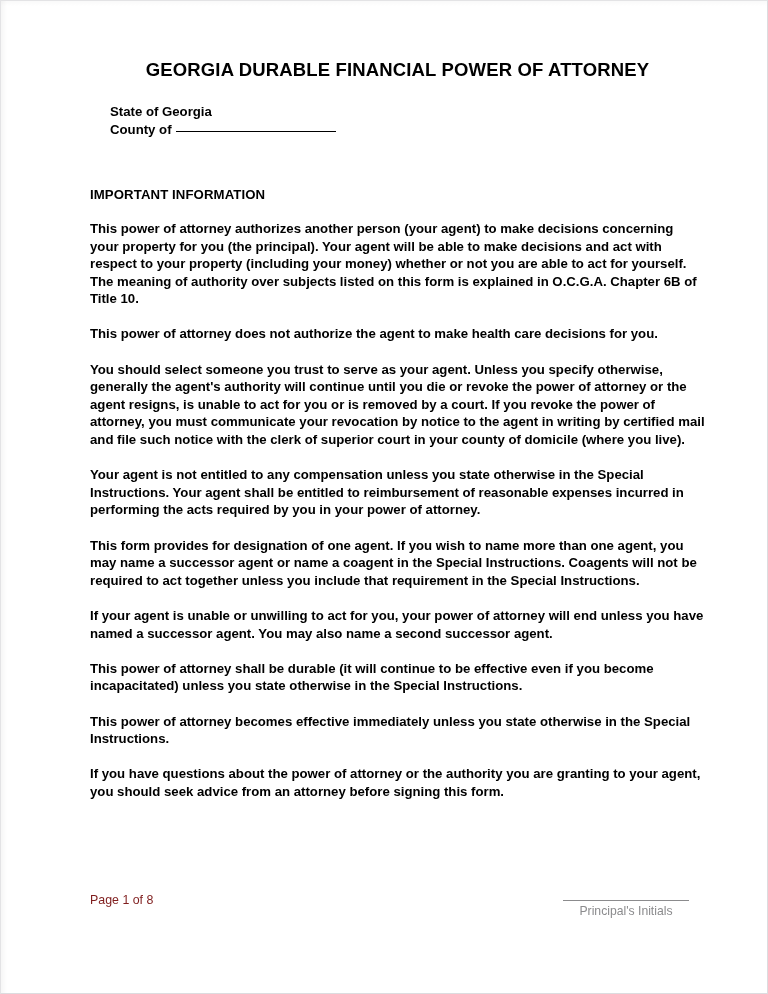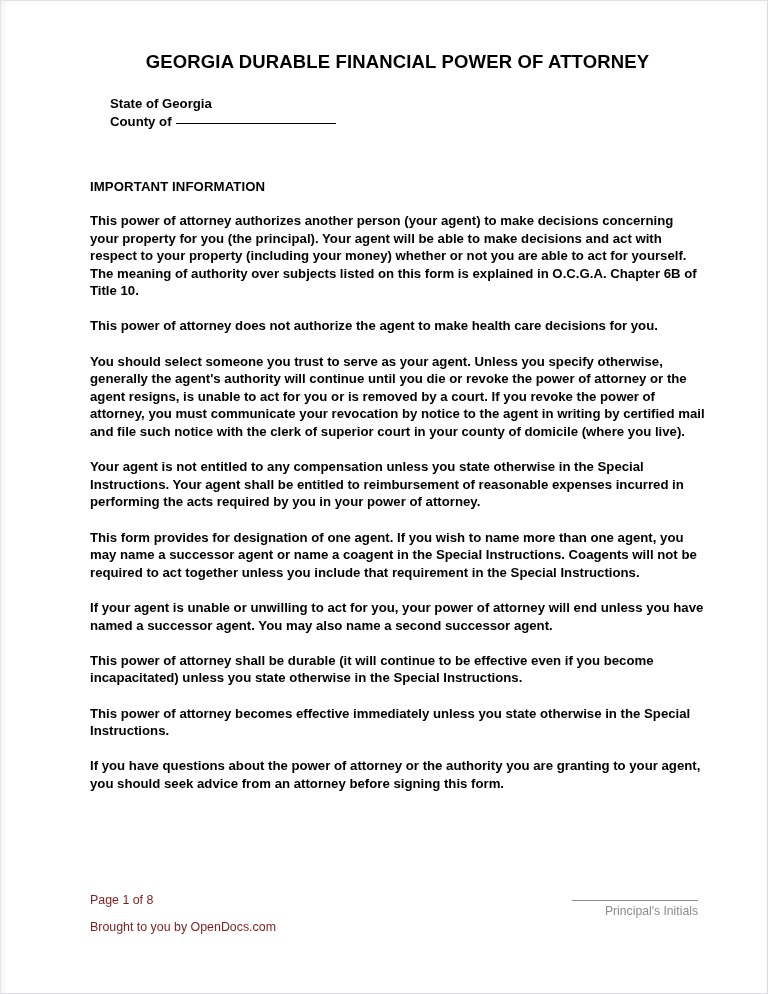--- a/index.html
+++ b/index.html
@@ -34,21 +34,21 @@
   }
   .sheet {
     position: absolute;
     left: 89px;
     top: 0;
     width: 615px;
   }
 
   
   .doc-title {
-    margin: 8px;
+    margin: 16px;
     padding-top: 41px;
     text-align: center;
     font-size: 18.5px;
     font-weight: bold;
     letter-spacing: 0.15px;
     color: #000000;
     line-height: 1.25;
   }
 
   
@@ -116,24 +116,24 @@
     top: 0;
     font-size: 12.4px;
     line-height: 27px;
     color: #7f1d1d;
   }
   .footer-left .page-num { display: block; }
   .footer-left .credit { display: block; }
 
   .initials-block {
     position: absolute;
-    right: 5px;
+    right: 14px;
     top: 0;
     width: 126px;
-    text-align: right;
+    text-align: center;
   }
   .initials-rule {
     border-bottom: 1px solid #8b8b8d;
     height: 13px;
   }
   .initials-label {
     font-size: 12.2px;
     line-height: 16px;
     color: #8b8b8d;
     padding-top: 2px;
@@ -170,21 +170,20 @@
       <p class="para bold">This power of attorney shall be durable (it will continue to be effective even if you become incapacitated) unless you state otherwise in the Special Instructions.</p>
       <p class="para">This power of attorney becomes effective immediately unless you state otherwise in the Special Instructions.</p>
       <p class="para bold">If you have questions about the power of attorney or the authority you are granting to your agent, you should seek advice from an attorney before signing this form.</p>
     </div>
 
   </div>
 
   <div class="footer">
     <div class="footer-left">
       <span class="page-num">Page 1 of 8</span>
-      <span class="credit">Brought to you by OpenDocs.com</span>
     </div>
 
     <div class="initials-block">
       <div class="initials-rule"></div>
       <div class="initials-label">Principal's Initials</div>
     </div>
   </div>
 
 </div>
 

